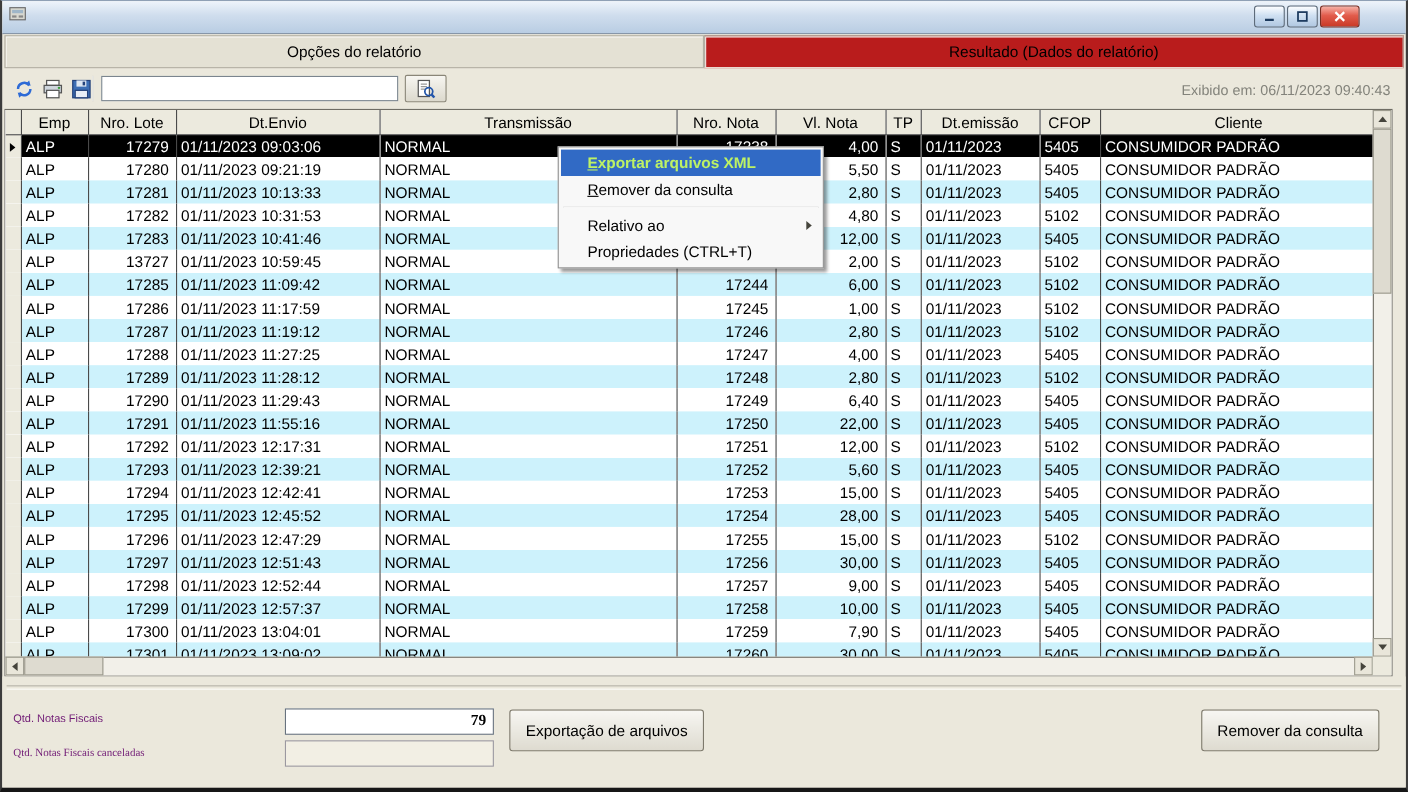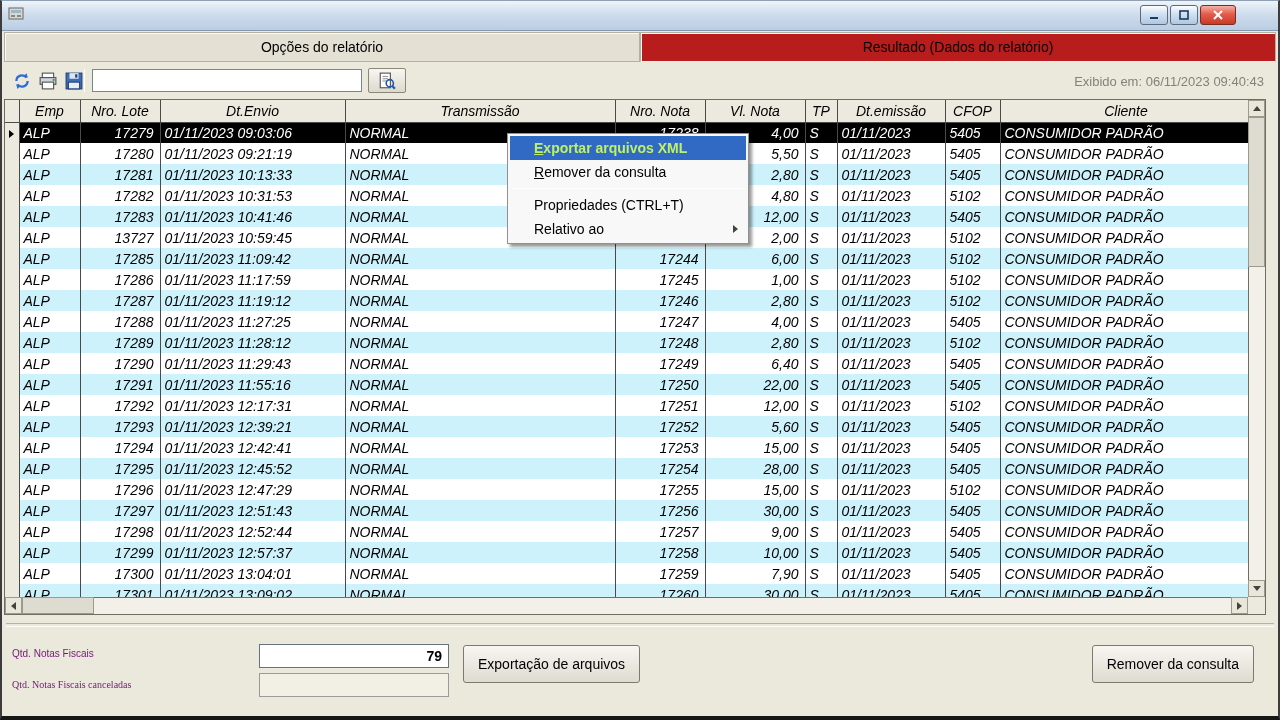--- a/index.html
+++ b/index.html
@@ -38,21 +38,21 @@
               border:1px solid #7b858e; background:#fff; font-size:14px; padding:0 4px;
               font-family:"Liberation Sans", sans-serif; }
   .tb-preview { position:absolute; left:364px; top:6px; width:38px; height:25px;
                 border:1px solid #8a8678; border-radius:2px;
                 background:linear-gradient(#f7f6f1,#dcd9cd);
                 display:flex; align-items:center; justify-content:center; }
   .exibido { position:absolute; right:2px; top:12px; font-size:13px; color:#83837b; }
 
   
   .grid-wrap { position:absolute; top:98px; left:2px; right:12px; height:516px;
-               border:1px solid #6f6d64; background:#fff;font-style:italic; }
+               border:1px solid #6f6d64; background:#fff; }
   .grid-viewport { position:absolute; left:0; top:0; right:17px; bottom:17px; overflow:hidden; background:#fff; }
   table { border-collapse:collapse; table-layout:fixed; width:1247px; }
   th { height:22px; font-weight:normal; font-size:14px; color:#000; background:#eceade;
        border-right:1px solid #4a4a4a; border-bottom:1px solid #4a4a4a;
        text-align:center; overflow:hidden; white-space:nowrap; }
   td { height:21px; font-size:14px; color:#000; padding:0 4px;
        border-right:1px solid #4a4a4a; white-space:nowrap; overflow:hidden; }
   td.r { text-align:right; padding-right:6px; }
   td.ind, th.ind { padding:0; background:#eceade; }
   td.ind { text-align:center; }
@@ -80,21 +80,21 @@
   td.ind .arr-right { border-left-color:#000; }
 
   
   .footer { position:absolute; top:614px; left:0; right:0; bottom:0; background:#ebe8dc; }
   .footer::before { content:""; position:absolute; top:8px; left:4px; right:4px; height:2px;
                     border-top:1px solid #b6b3a7; border-bottom:1px solid #fdfcf8; }
   .f-label { position:absolute; font-size:10px; color:#701a75; }
   .f-label.l1 { left:10px; top:33px; }
   .f-label.l2 { left:10px; top:64px;font-family:Liberation Serif, serif; }
   .f-input { position:absolute; left:257px; width:190px; height:24px; border:1px solid #68727e;
-             background:#fff; font-size:14px; padding:0 6px; font-family:Liberation Sans, sans-serif; }
+             background:#fff; font-size:14px; padding:0 6px; font-family:Liberation Serif, serif; }
   .f-input.v1 { top:29px; text-align:right; font-weight:bold; }
   .f-input.v2 { top:58px; background:#f2efe4; border-color:#9b98a0; }
   .f-btn { position:absolute; top:30px; height:38px; font-size:14px; color:#000;
            background:linear-gradient(#f7f6f2,#dedbd0); border:1px solid #7d796c; border-radius:3px;
            padding:0 14px; font-family:"Liberation Sans", sans-serif; }
   .f-btn.export { left:461px; }
   .f-btn.remove { right:24px; }
 
   
   #context-menu { position:absolute; left:505px; top:132px; width:242px; background:#f8f8f8;
@@ -552,21 +552,21 @@
 
   <div id="context-menu">
       <div class="menu-item hl b">
         <span><u>E</u>xportar arquivos XML</span>
       </div>
       <div class="menu-item">
         <span><u>R</u>emover da consulta</span>
       </div>
       <div class="menu-sep"></div>
       <div class="menu-item">
-        <span>Propriedades (CTRL+T)</span>
-      </div>
-      <div class="menu-item">
         <span>Relativo ao</span>
         <span class="sub-arrow arr arr-right"></span>
       </div>
+      <div class="menu-item">
+        <span>Propriedades (CTRL+T)</span>
+      </div>
     </div>
 
 </div>
 
 </body></html>

